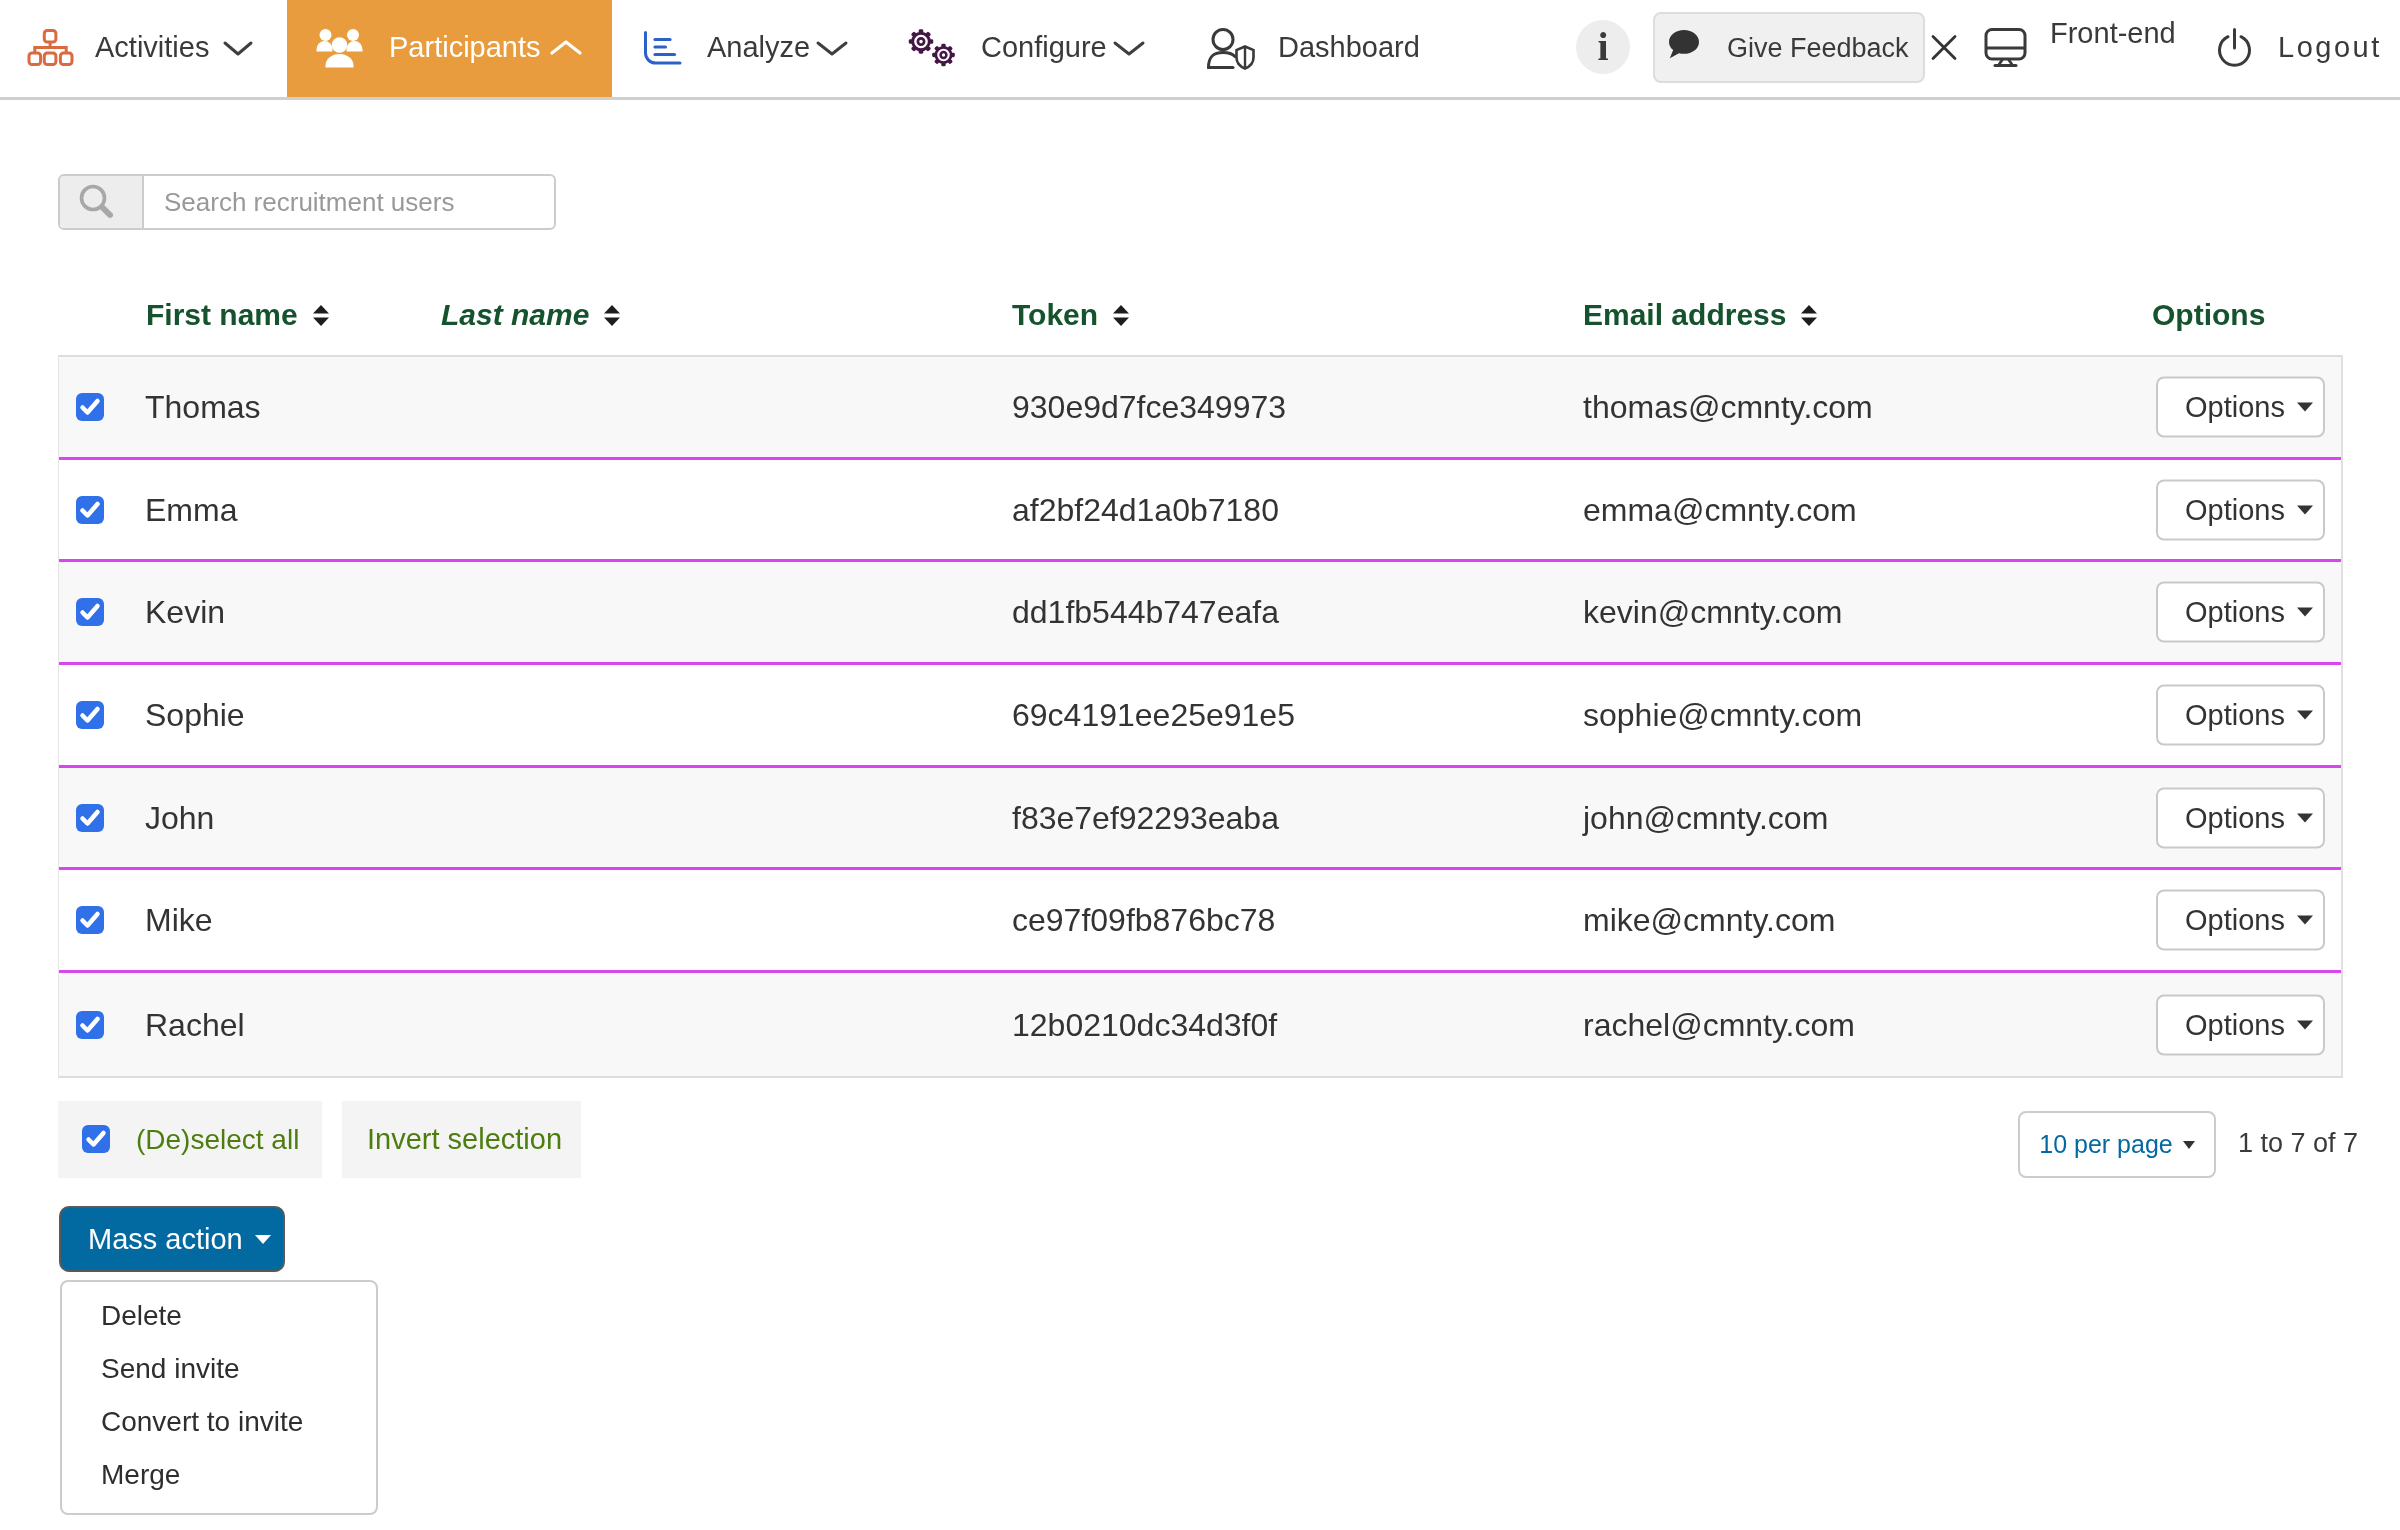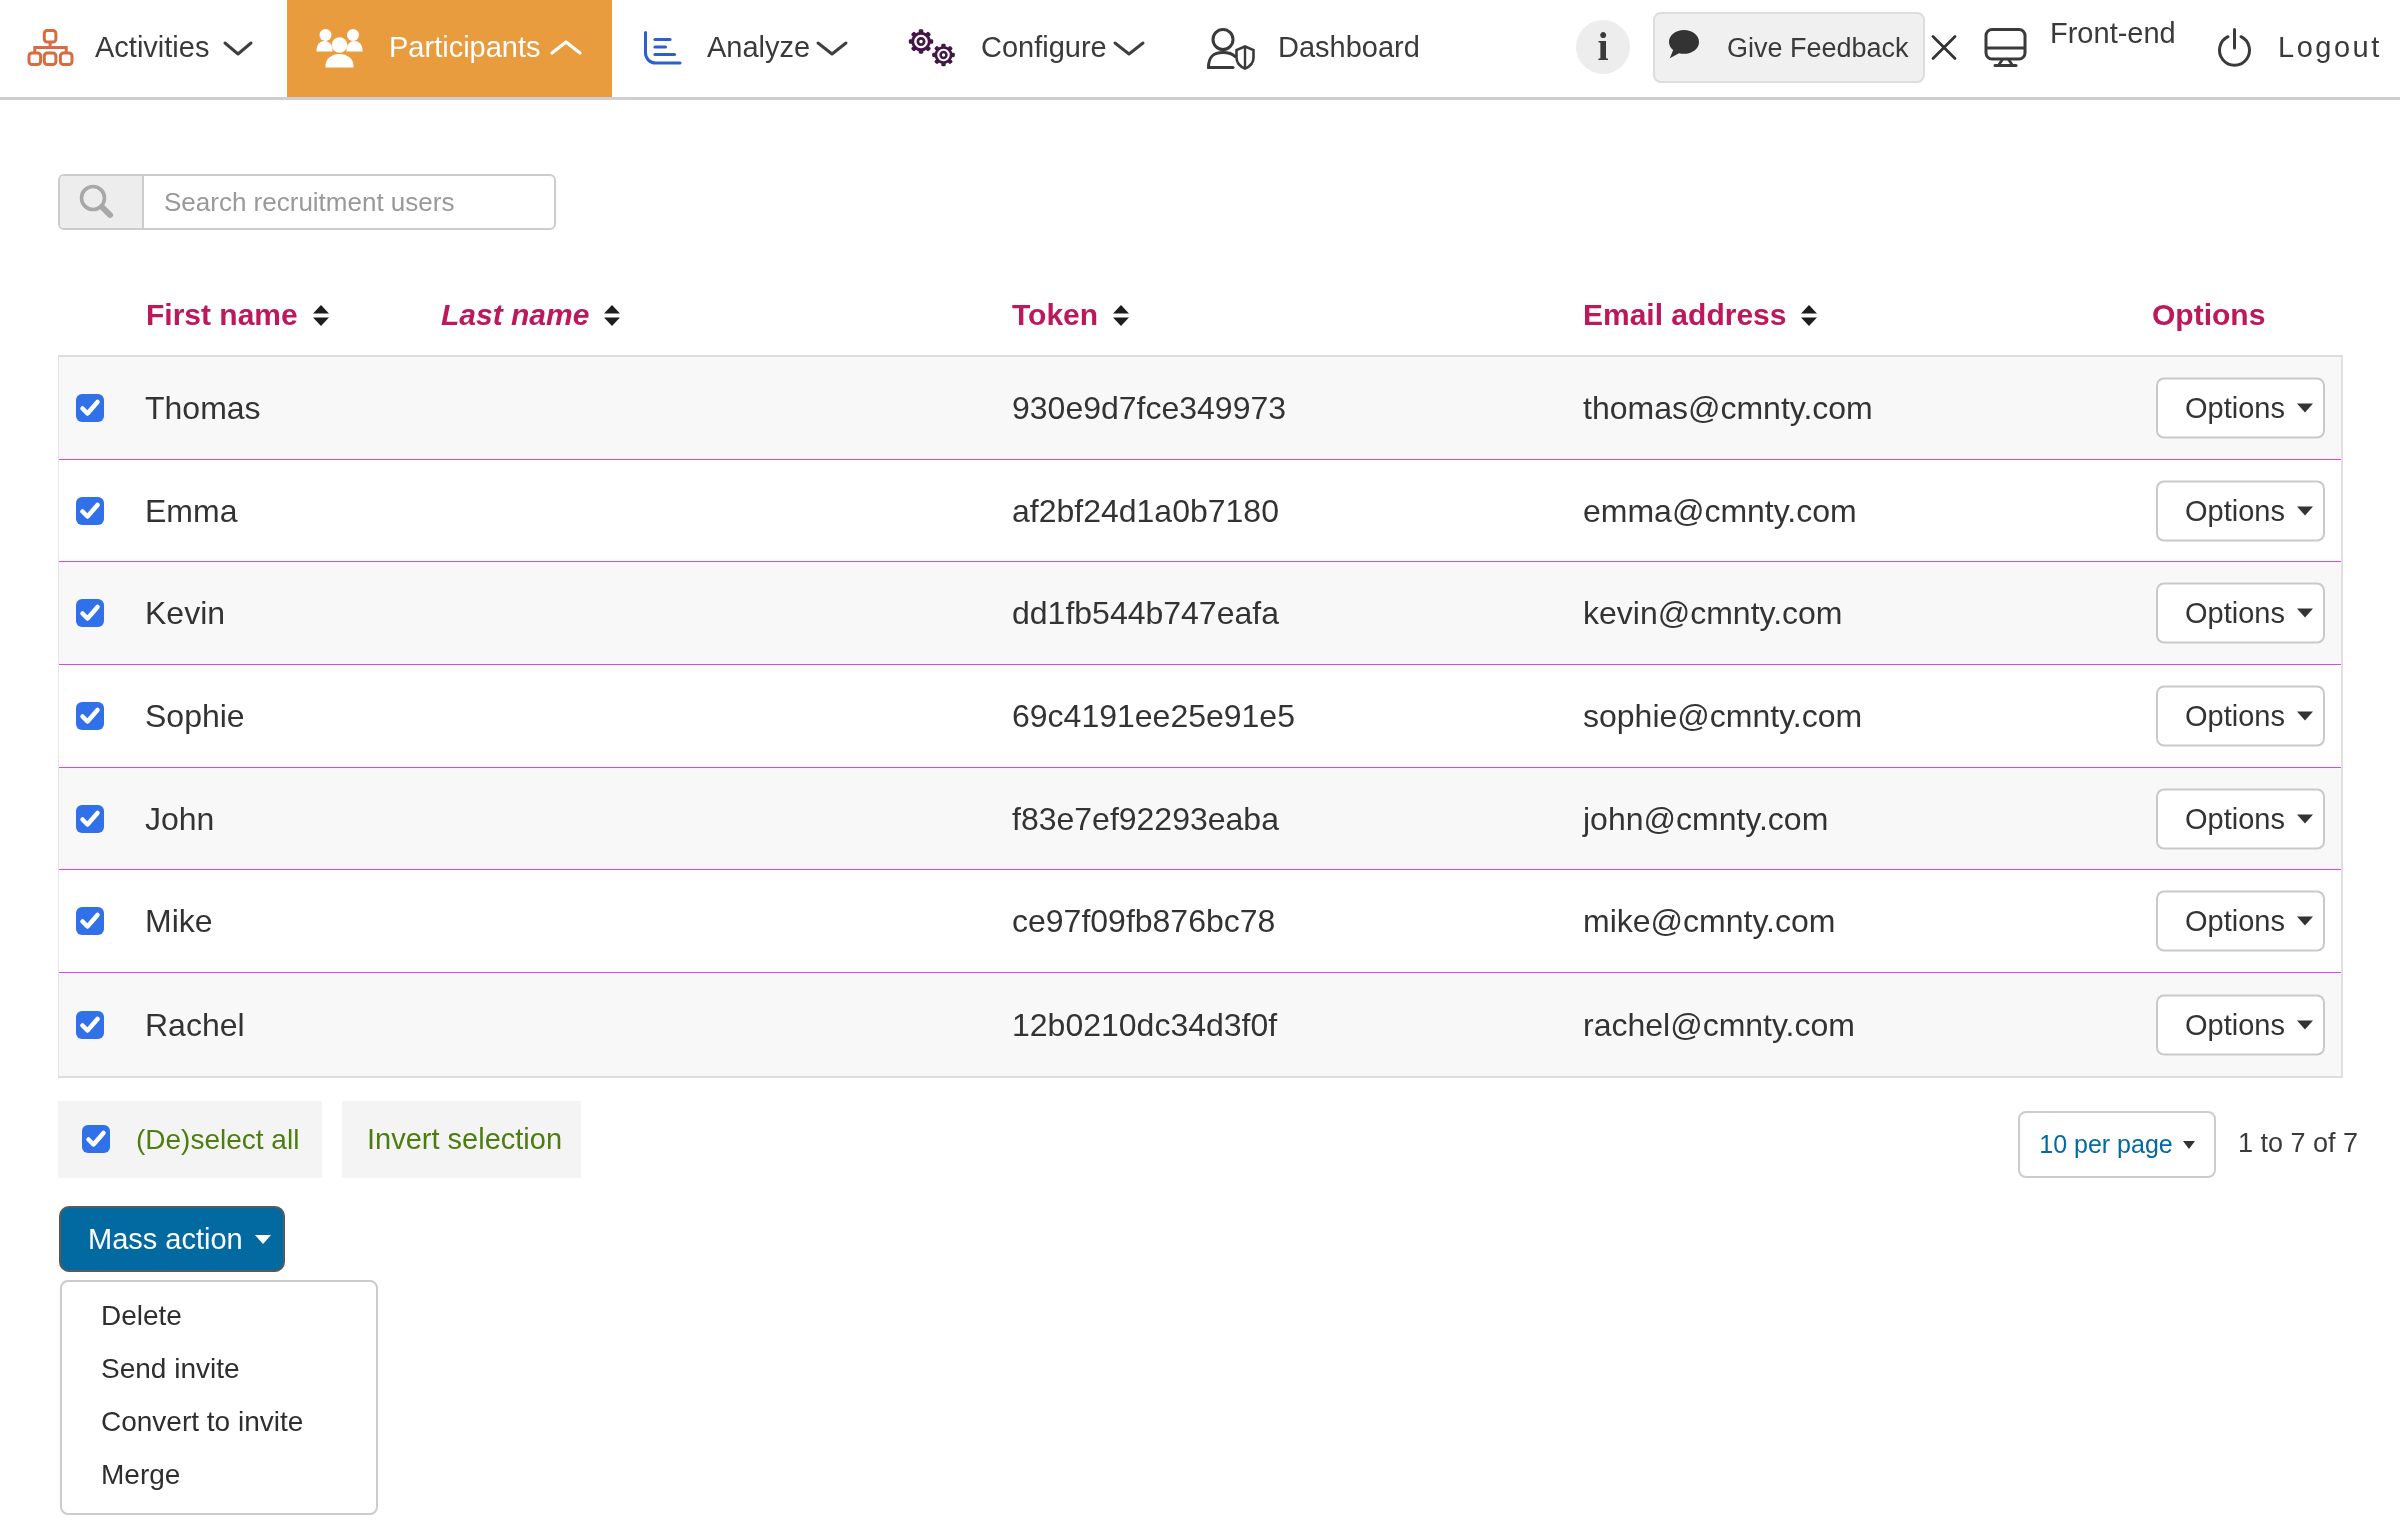--- a/index.html
+++ b/index.html
@@ -6,24 +6,24 @@
   html,body { width:2400px; height:1530px; background:#fff;
     font-family:"Liberation Sans", sans-serif; position:relative; overflow:hidden; }
   .abs { position:absolute; }
   
   #nav { position:absolute; left:0; top:0; width:2400px; height:97px; background:#fff; }
   #navline { position:absolute; left:0; top:97px; width:2400px; height:3px; background:#cfcfcf; }
   .navtxt { position:absolute; font-size:29px; color:#3a3a3b; white-space:nowrap; }
   #ptab { position:absolute; left:287px; top:0; width:325px; height:97px; background:#E89C3D; }
   
   .hdr { position:absolute; top:295px; height:40px; display:flex; align-items:center; gap:15px;
-         font-size:30px; font-weight:bold; color:#be185d; white-space:nowrap; }
+         font-size:30px; font-weight:bold; color:#14532d; white-space:nowrap; }
   #tbody { position:absolute; left:58px; top:355px; width:2285px; height:723px;
            border:2px solid #ddd; border-left:1px solid #e5e5e5; border-right:2px solid #e0e0e0; }
-  .row { position:absolute; left:0; width:100%; border-bottom:1px solid #d946ef; }
+  .row { position:absolute; left:0; width:100%; border-bottom:3px solid #d946ef; }
   .row.g { background:#f8f8f8; }
   .row.w { background:#ffffff; }
   .cb { position:absolute; width:28px; height:28px; background:#3070E8; border-radius:6px; }
   .row .cb { left:17px; top:50%; transform:translateY(-50%); }
   .c1,.c2,.c3 { position:absolute; top:50%; transform:translateY(-50%); font-size:32px; color:#333; white-space:nowrap; }
   .c1 { left:86px; } .c2 { left:953px; } .c3 { left:1524px; }
   .row .optbtn { top:50%; transform:translateY(-50%); }
   .optbtn { position:absolute; left:2097px; width:169px; height:61px; background:#fff;
             border:2px solid #c9c9c9; border-radius:8px; display:flex; align-items:center;
             justify-content:flex-start; padding-left:27px; gap:12px; font-size:29px; color:#333; }

